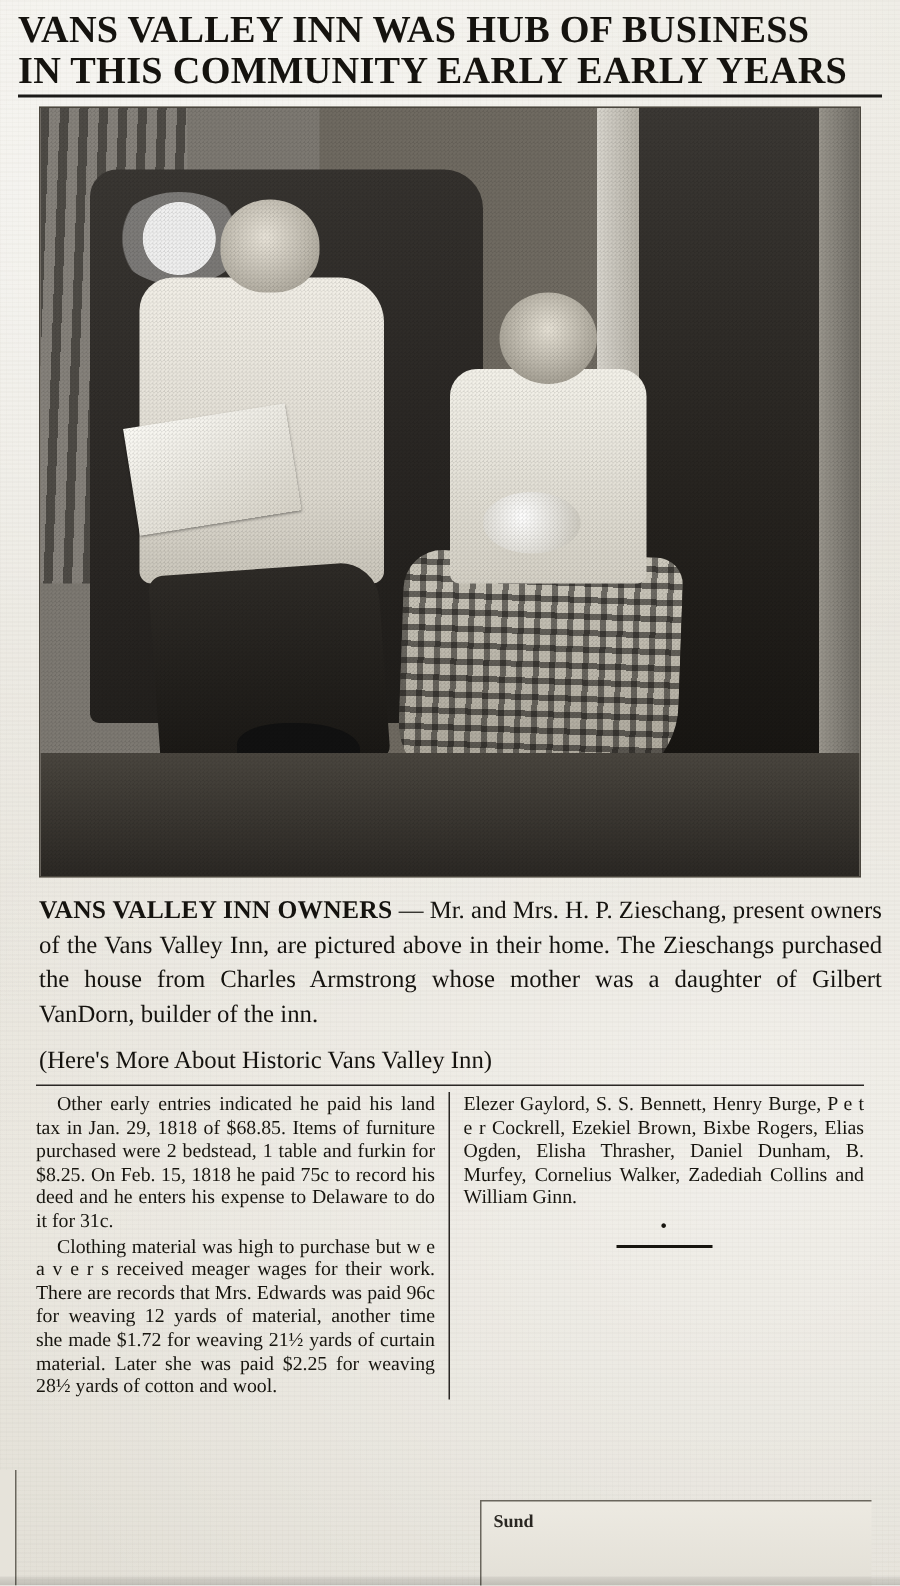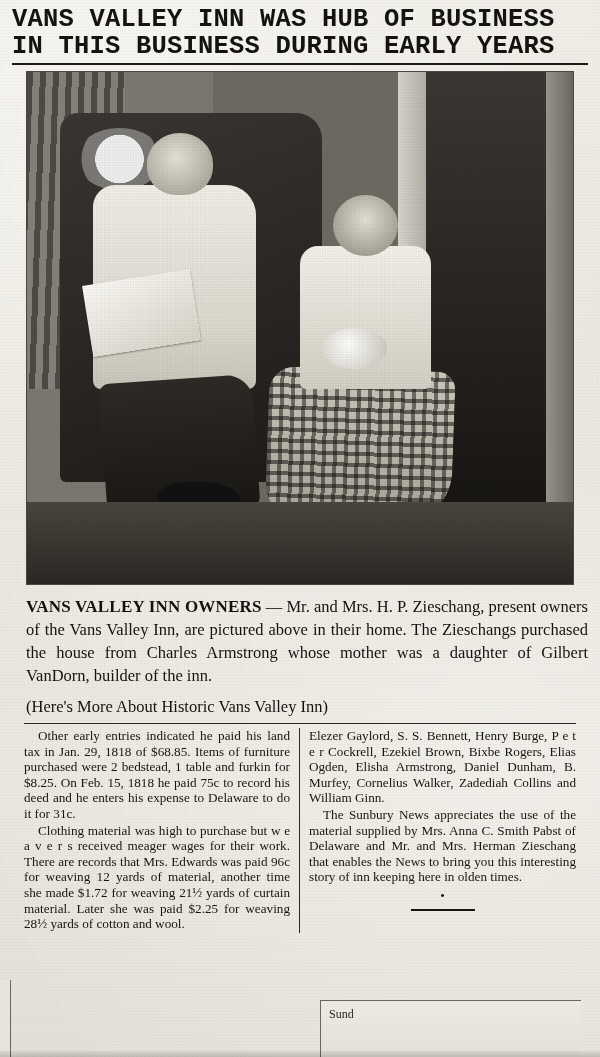--- a/index.html
+++ b/index.html
@@ -45,21 +45,21 @@
     padding: 6px 12px 0 12px;
   }
 
   
   .headline-block {
     border-bottom: 2px solid #1b1a18;
     padding-bottom: 3px;
     margin-bottom: 6px;
   }
   .headline-line {
-    font-family: Liberation Mono, monospace;
+    font-family: Liberation Serif, serif;
     font-weight: bold;
     font-size: 25px;
     line-height: 27px;
     letter-spacing: 0.2px;
     color: #15130f;
     white-space: nowrap;
   }
   .headline-line.l1 {
     font-size: 25.5px;
   }
@@ -268,20 +268,21 @@
     background: linear-gradient(180deg,#edeae2,#e2dfd6);
     z-index: 1;
   }
   .scrap-text {
     position: absolute;
     left: 8px;
     top: 6px;
     font-family: "Liberation Serif", serif;
     font-size: 12px;
     color: #2a2722;
+    font-weight: bold;
   }
   .left-edge {
     position: absolute;
     left: 0; top: 980px;
     width: 10px; height: 77px;
     border-right: 1px solid #6a665d;
     background: #e6e3da;
     z-index: 1;
   }
   .torn-bottom {
@@ -292,21 +293,21 @@
 </style>
 </head>
 <body>
 
 <div id="clipping">
 
   <div class="inner">
 
     <div class="headline-block">
       <div class="headline-line l1">VANS VALLEY INN WAS HUB OF BUSINESS</div>
-      <div class="headline-line l2">IN THIS BUSINESS DURING EARLY YEARS</div>
+      <div class="headline-line l2">IN THIS COMMUNITY EARLY EARLY YEARS</div>
     </div>
 
     <div class="photo-frame">
       <div class="photo">
         <div class="scene">
           <div class="wall-left"></div>
           <div class="curtain"></div>
           <div class="doorway"></div>
           <div class="door-trim"></div>
           <div class="wall-right"></div>
@@ -332,22 +333,21 @@
     </div>
 
     <div class="subhead">(Here's More About Historic Vans Valley Inn)</div>
 
     <div class="columns">
       <div class="col left">
         <p>Other early entries indicated he paid his land tax in Jan. 29, 1818 of $68.85.  Items of furniture purchased were 2 bedstead, 1 table and furkin for $8.25.  On Feb. 15, 1818 he paid 75c to record his deed and he enters his expense to Delaware to do it for 31c.</p>
         <p>Clothing material was high to purchase but w e a v e r s received meager wages for their work.  There are records that Mrs. Edwards was paid 96c for weaving 12 yards of material, another time she made $1.72 for weaving 21½ yards of curtain material.  Later she was paid $2.25 for weaving 28½ yards of cotton and wool.</p>
       </div>
       <div class="col right">
-        <p class="noindent">Elezer Gaylord, S. S. Bennett, Henry Burge, P e t e r Cockrell, Ezekiel Brown, Bixbe Rogers, Elias Ogden, Elisha Armstrong, Daniel Dunham, B. Murfey, Cornelius Walker, Zadediah Collins and William Ginn.</p>
-        <p>The Sunbury News appreciates the use of the material supplied by Mrs. Anna C. Smith Pabst of Delaware and Mr. and Mrs. Herman Zieschang that enables the News to bring you this interesting story of inn keeping here in olden times.</p>
+        <p class="noindent">Elezer Gaylord, S. S. Bennett, Henry Burge, P e t e r Cockrell, Ezekiel Brown, Bixbe Rogers, Elias Ogden, Elisha Thrasher, Daniel Dunham, B. Murfey, Cornelius Walker, Zadediah Collins and William Ginn.</p>
         <div class="dinkus">•</div>
         <div class="endrule"></div>
       </div>
     </div>
 
   </div>
 
   <div class="left-edge"></div>
 
   <div class="bottom-scrap">

